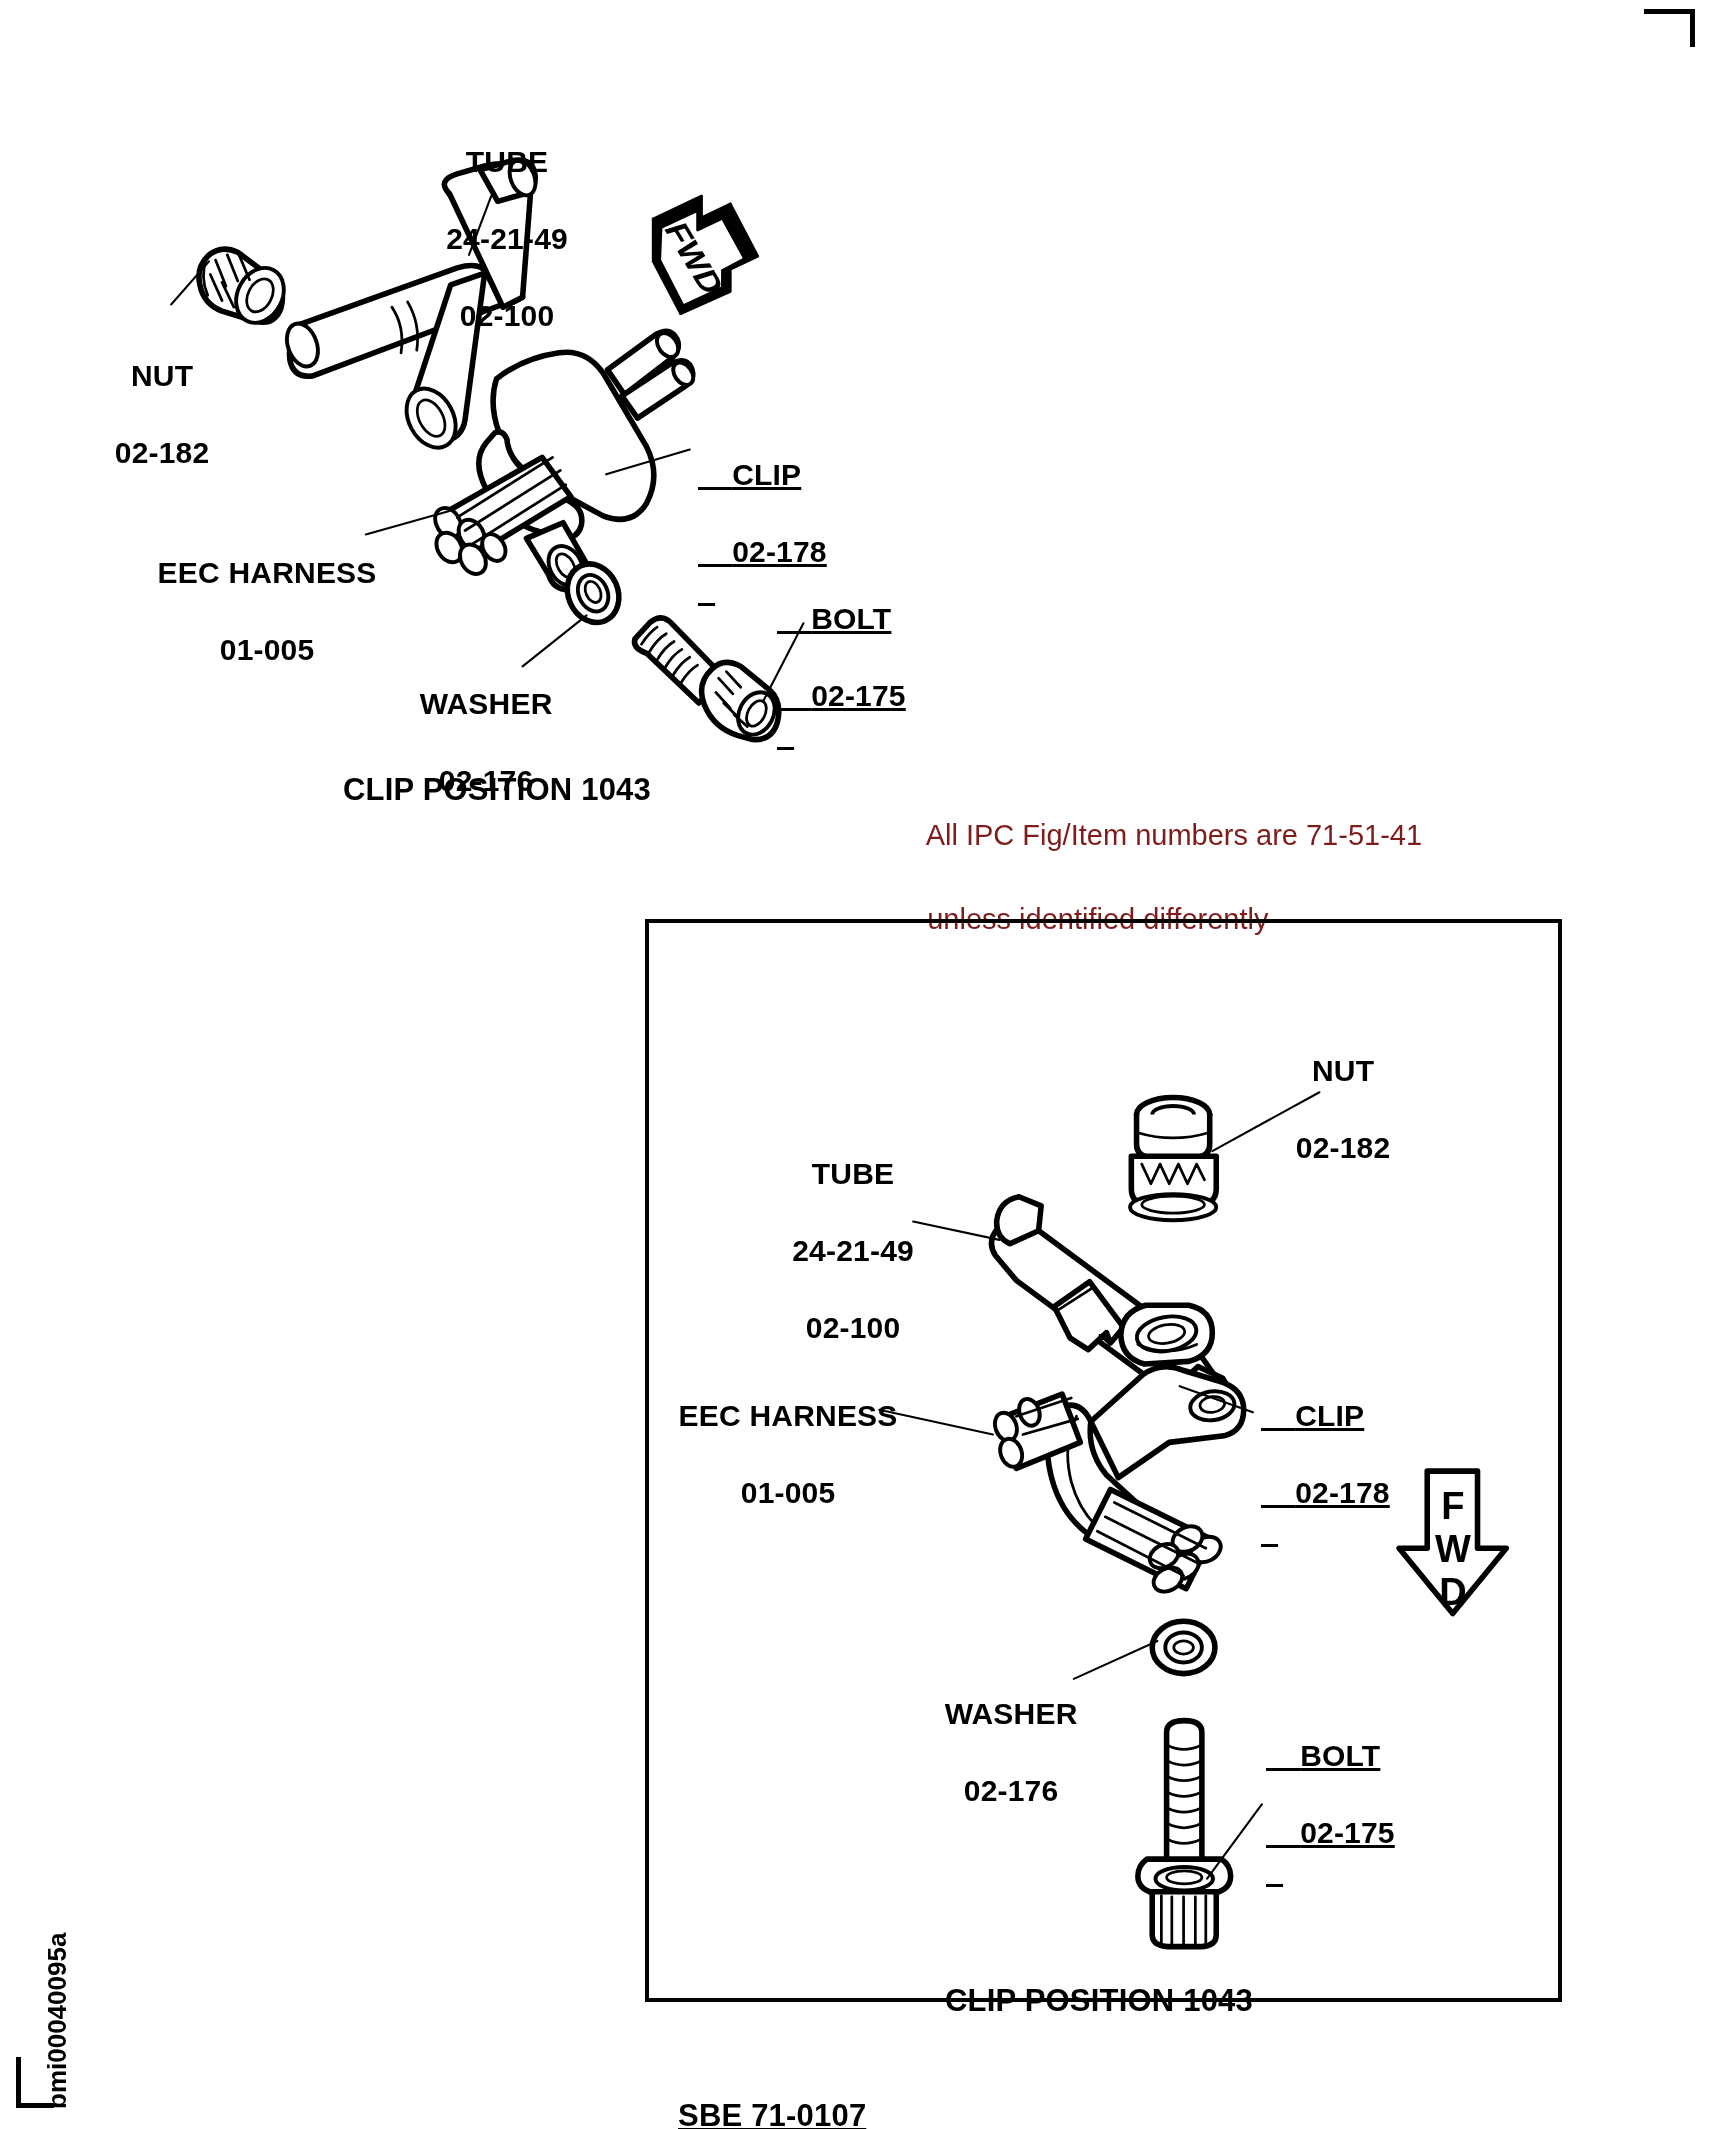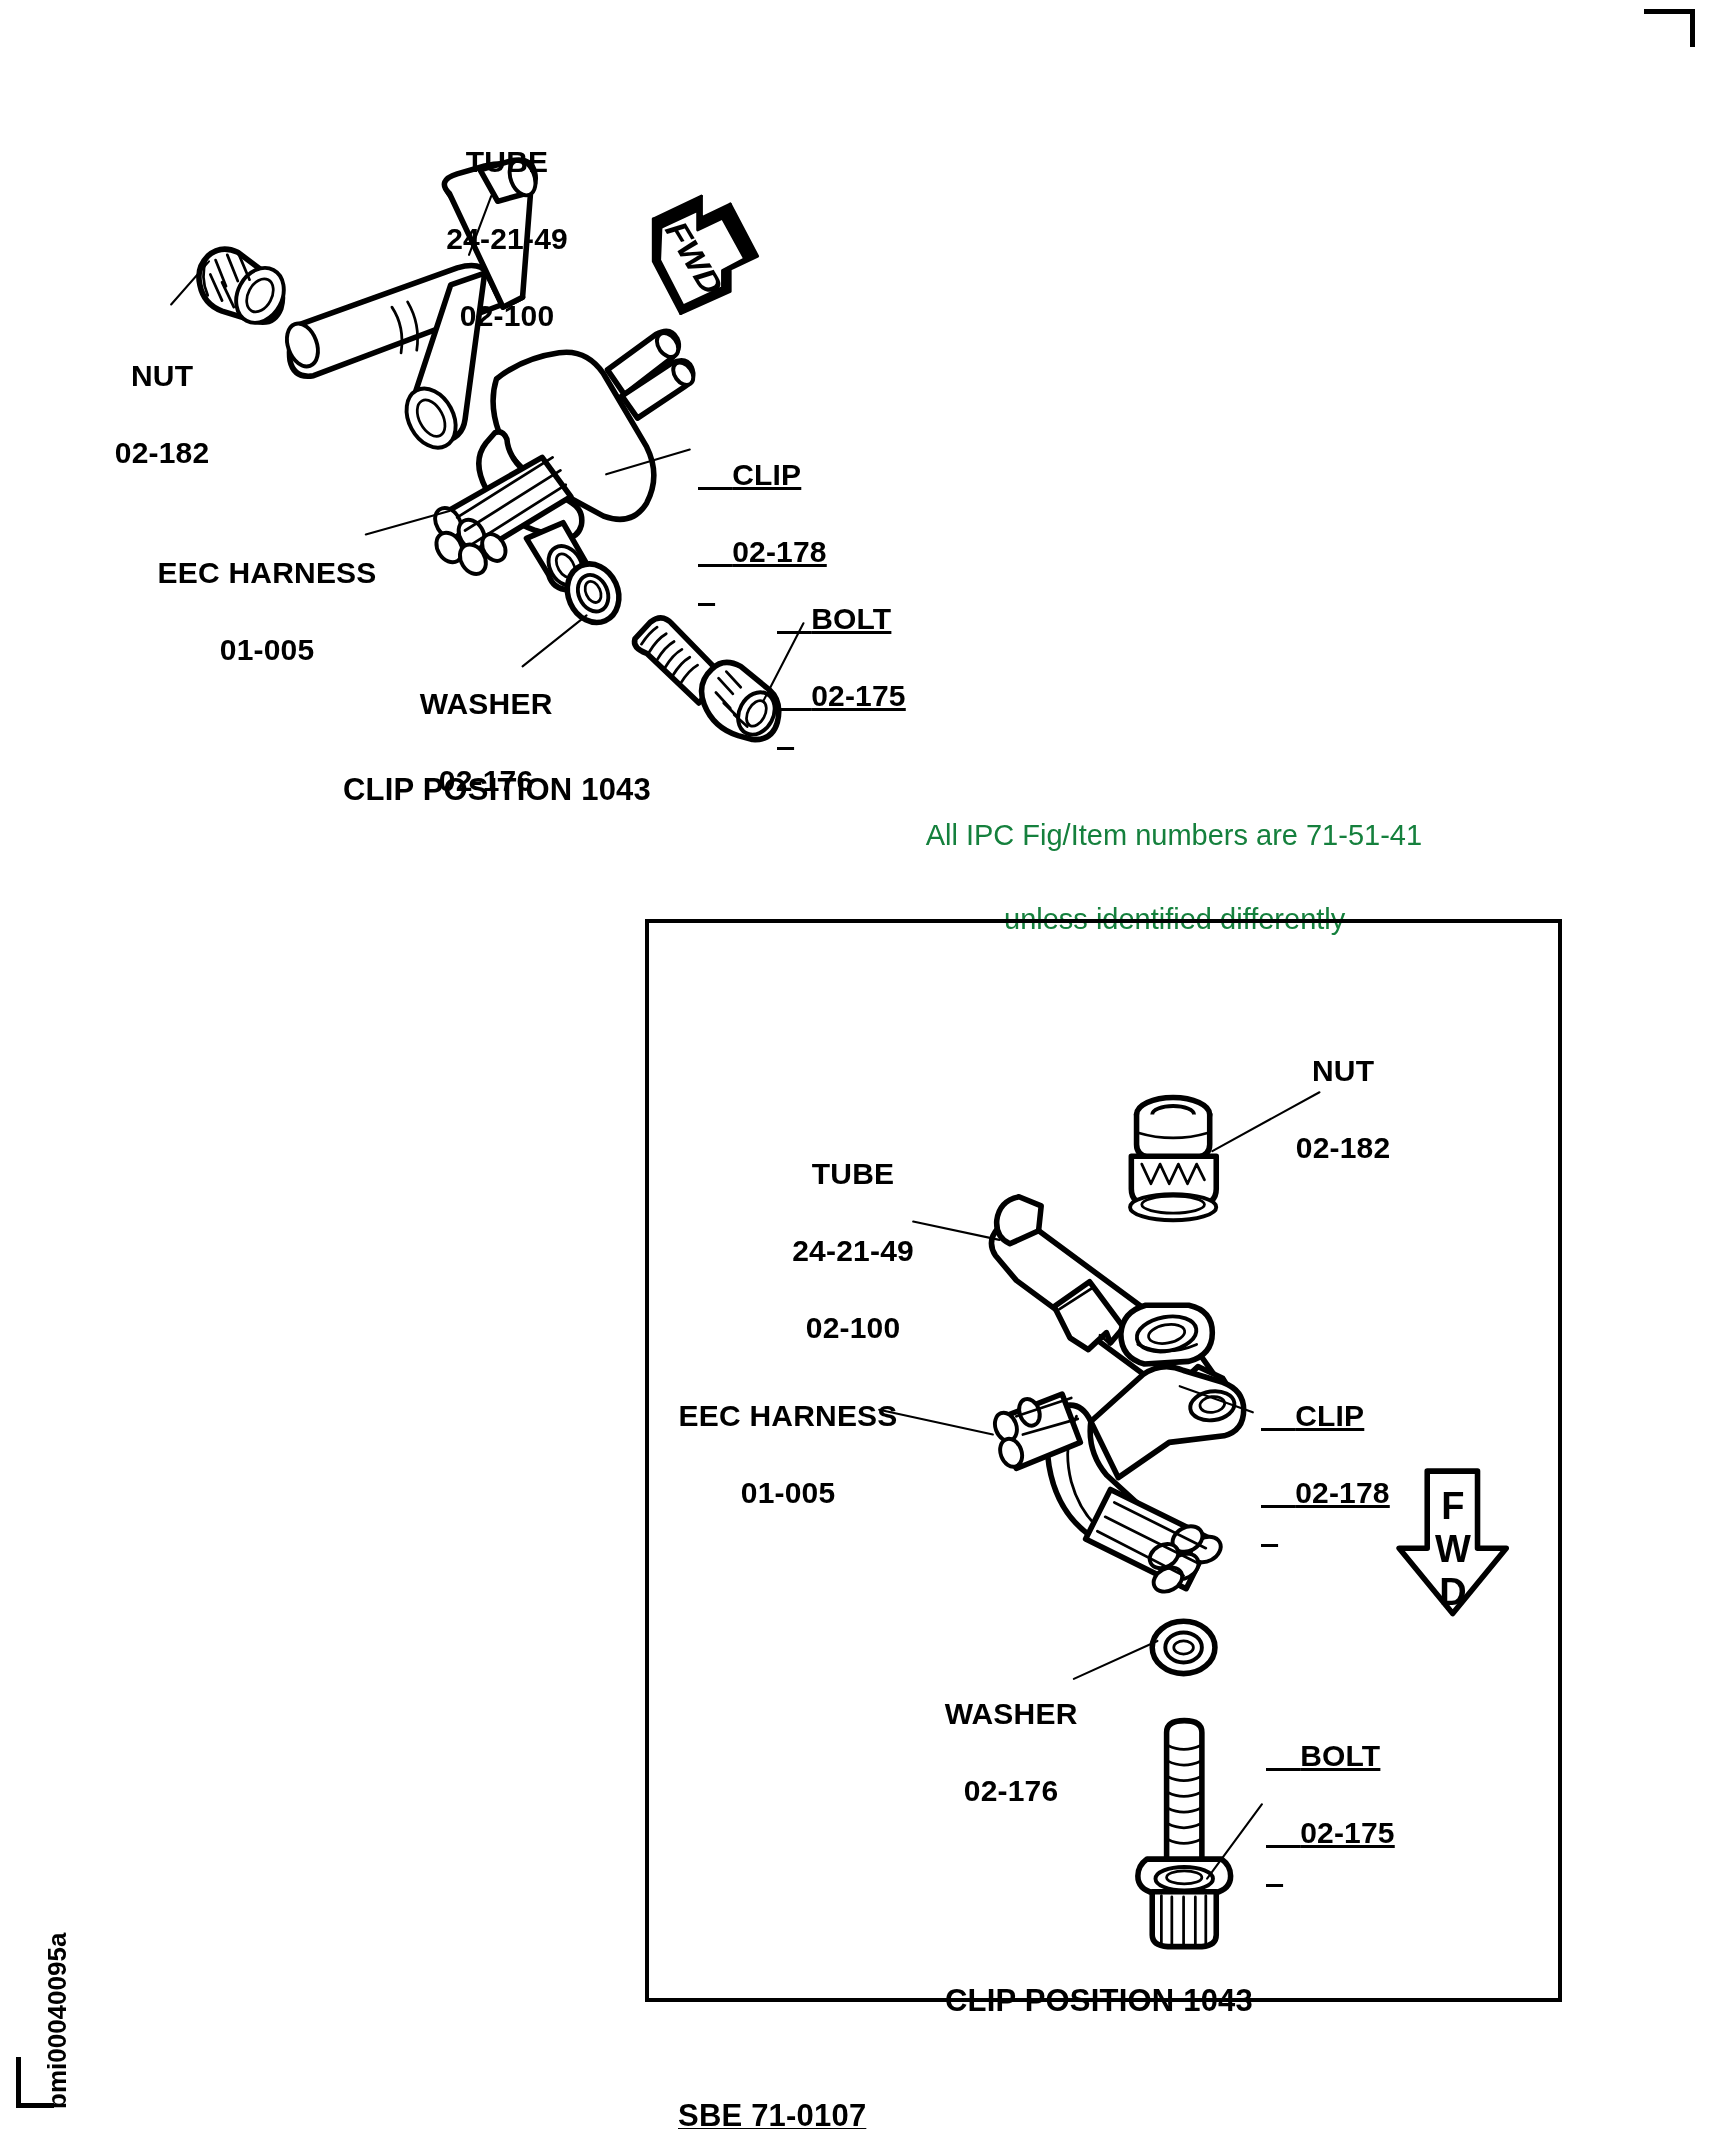--- a/index.html
+++ b/index.html
@@ -25,26 +25,25 @@
     font-weight: 700;
     white-space: pre;
     line-height: 1.28;
     letter-spacing: 0.2px;
   }
   .lbl.c { text-align: center; transform: translateX(-50%); }
   .lbl.l { text-align: left; text-decoration: underline; }
 
   .note {
     position: absolute;
-    color: #15803d;
+    color: #7f1d1d;
     font-family: "Liberation Sans", sans-serif;
     font-weight: 400;
     white-space: pre;
     line-height: 1.45;
-    text-align: center;
   }
 
   .box-frame {
     position: absolute;
     border: 4.6px solid #000000;
     box-sizing: border-box;
     background: transparent;
   }
 
   .corner-mark {

